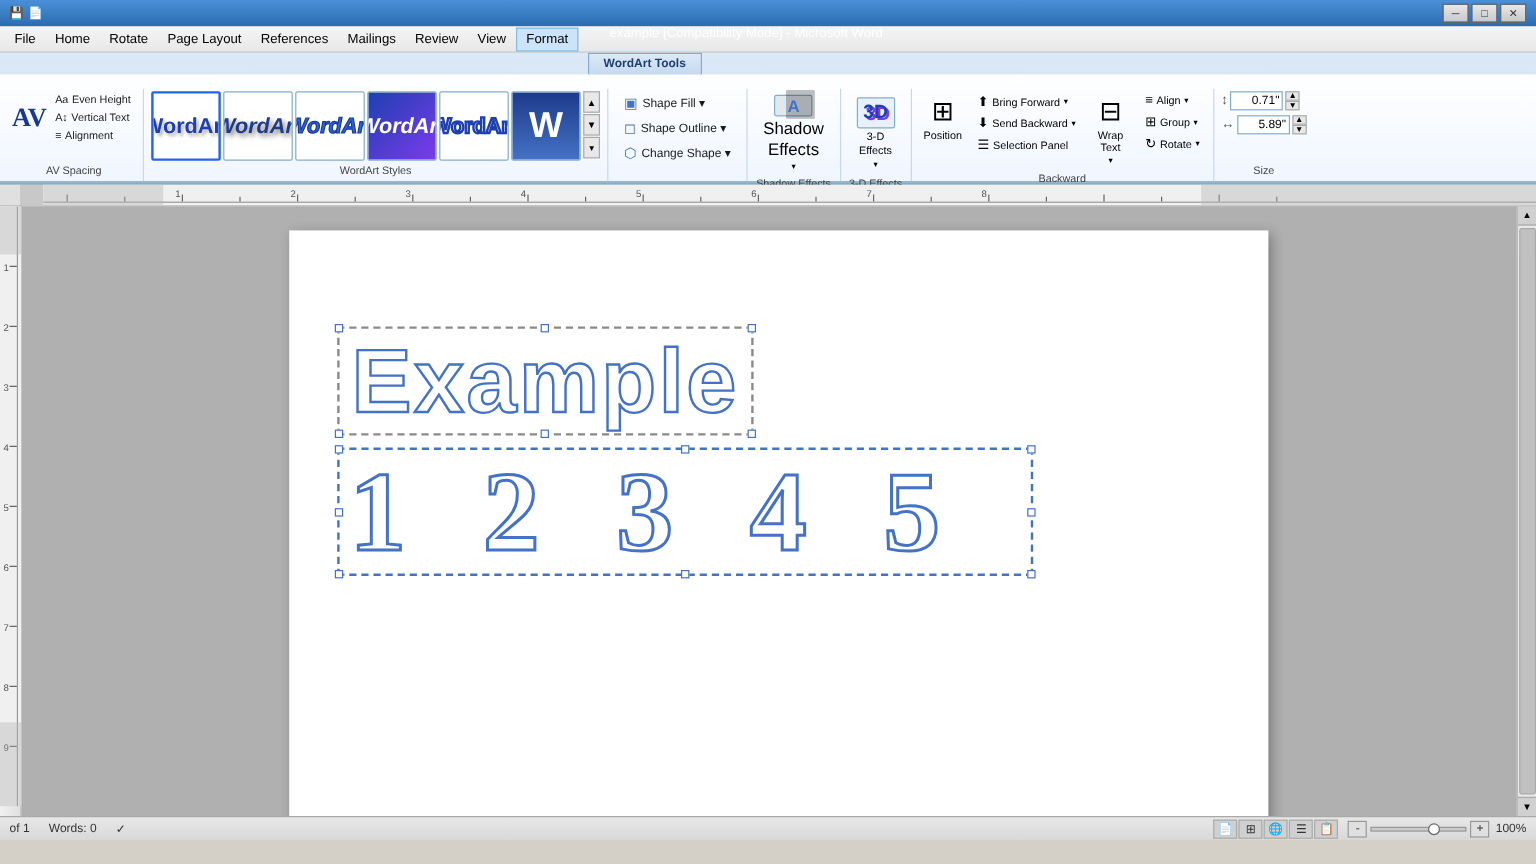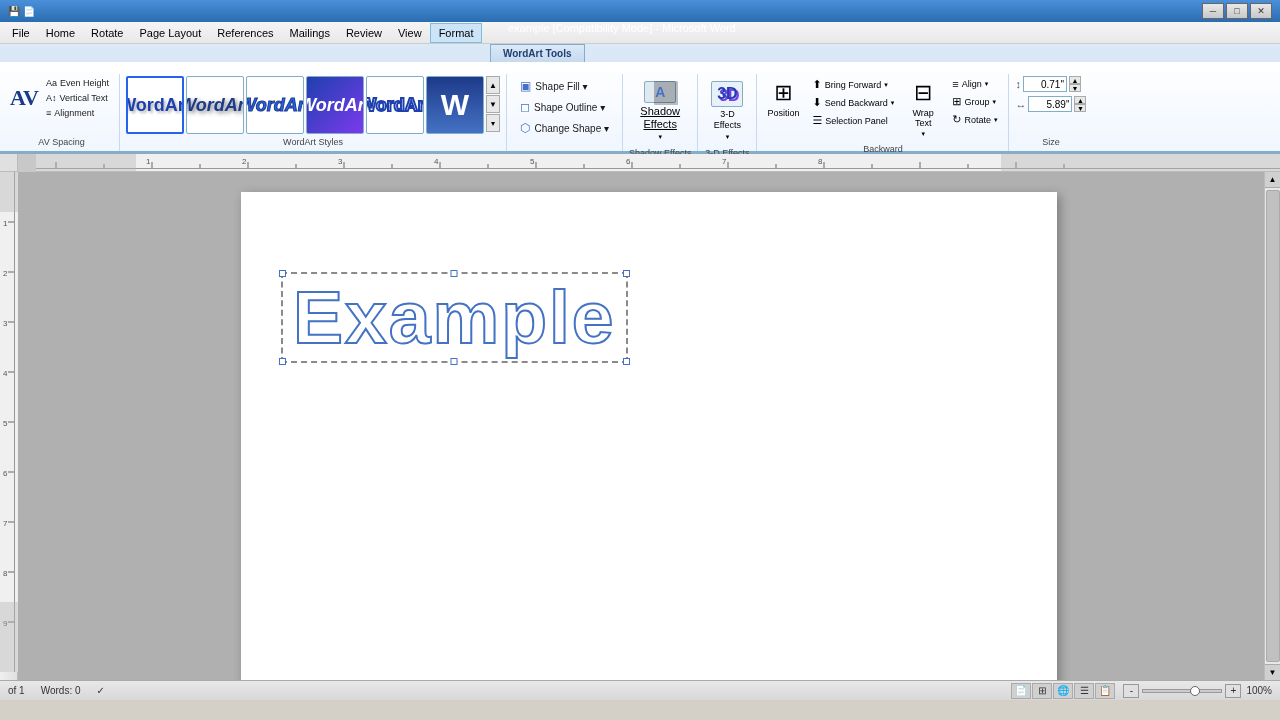--- a/index.html
+++ b/index.html
@@ -419,21 +419,21 @@
       </div>
       <div class="group-label" style="font-size:8px; color:#666;"></div>
     </div>
 
     <div class="ribbon-group">
       <div class="group-content">
         <div class="large-btn">
           <div class="shadow-icon">
             <span style="font-size:14px; font-weight:bold; color:#4472c4; z-index:1;">A</span>
           </div>
-          <span style="font-size:11px; line-height:1.2;text-decoration:underline;">Shadow<br>Effects</span>
+          <span style="font-size:14px; line-height:1.2;">Shadow<br>Effects</span>
           <span class="chevron">▾</span>
         </div>
       </div>
       <div class="group-label">Shadow Effects</div>
     </div>
 
     <div class="ribbon-group">
       <div class="group-content">
         <div class="large-btn">
           <div style="width:32px; height:32px; display:flex; align-items:center; justify-content:center; border:1px solid #84adc7; border-radius:2px; background:#e8f0fa;">
@@ -624,20 +624,41 @@
           <div style="position:absolute; width:7px; height:7px; background:white; border:1px solid #4472c4; top:-4px; left:-4px;"></div>
           <div style="position:absolute; width:7px; height:7px; background:white; border:1px solid #4472c4; top:-4px; right:50%; transform:translateX(50%);"></div>
           <div style="position:absolute; width:7px; height:7px; background:white; border:1px solid #4472c4; top:-4px; right:-4px;"></div>
           <div style="position:absolute; width:7px; height:7px; background:white; border:1px solid #4472c4; bottom:-4px; left:-4px;"></div>
           <div style="position:absolute; width:7px; height:7px; background:white; border:1px solid #4472c4; bottom:-4px; right:50%; transform:translateX(50%);"></div>
           <div style="position:absolute; width:7px; height:7px; background:white; border:1px solid #4472c4; bottom:-4px; right:-4px;"></div>
         </div>
       </div>
 
       <div style="position:relative; margin-top:10px;">
+        <div style="border: 2px dashed #4472c4; padding: 4px 8px; display:inline-block; position:relative; width:580px;">
+          <span style="
+            font-size: 95px;
+            font-family: 'Times New Roman', Times, serif;
+            font-weight: bold;
+            color: transparent;
+            -webkit-text-stroke: 2.5px #4472c4;
+            letter-spacing: 20px;
+            line-height: 1;
+            display: block;
+          ">1 2 3 4 5</span>
+          
+          <div style="position:absolute; width:7px; height:7px; background:white; border:1px solid #4472c4; top:-4px; left:-4px;"></div>
+          <div style="position:absolute; width:7px; height:7px; background:white; border:1px solid #4472c4; top:-4px; left:50%; transform:translateX(-50%);"></div>
+          <div style="position:absolute; width:7px; height:7px; background:white; border:1px solid #4472c4; top:-4px; right:-4px;"></div>
+          <div style="position:absolute; width:7px; height:7px; background:white; border:1px solid #4472c4; top:50%; left:-4px; transform:translateY(-50%);"></div>
+          <div style="position:absolute; width:7px; height:7px; background:white; border:1px solid #4472c4; top:50%; right:-4px; transform:translateY(-50%);"></div>
+          <div style="position:absolute; width:7px; height:7px; background:white; border:1px solid #4472c4; bottom:-4px; left:-4px;"></div>
+          <div style="position:absolute; width:7px; height:7px; background:white; border:1px solid #4472c4; bottom:-4px; left:50%; transform:translateX(-50%);"></div>
+          <div style="position:absolute; width:7px; height:7px; background:white; border:1px solid #4472c4; bottom:-4px; right:-4px;"></div>
+        </div>
         
         <div style="position:absolute; top:40px; left:108px; width:2px; height:60px; pointer-events:none;"></div>
       </div>
     </div>
 
     <div style="position:absolute; right:0; top:0; width:16px; height:100%; background:#e8e8e8; border-left:1px solid #bbb; display:flex; flex-direction:column; align-items:center;">
       <div style="width:16px; height:16px; background:#d0d0d0; border-bottom:1px solid #aaa; display:flex; align-items:center; justify-content:center; cursor:pointer; font-size:8px;">▲</div>
       <div style="flex:1; width:14px; margin:2px 1px; background:#c0c0c0; border:1px solid #aaa; border-radius:2px; min-height:30px;"></div>
       <div style="width:16px; height:16px; background:#d0d0d0; border-top:1px solid #aaa; display:flex; align-items:center; justify-content:center; cursor:pointer; font-size:8px;">▼</div>
     </div>

